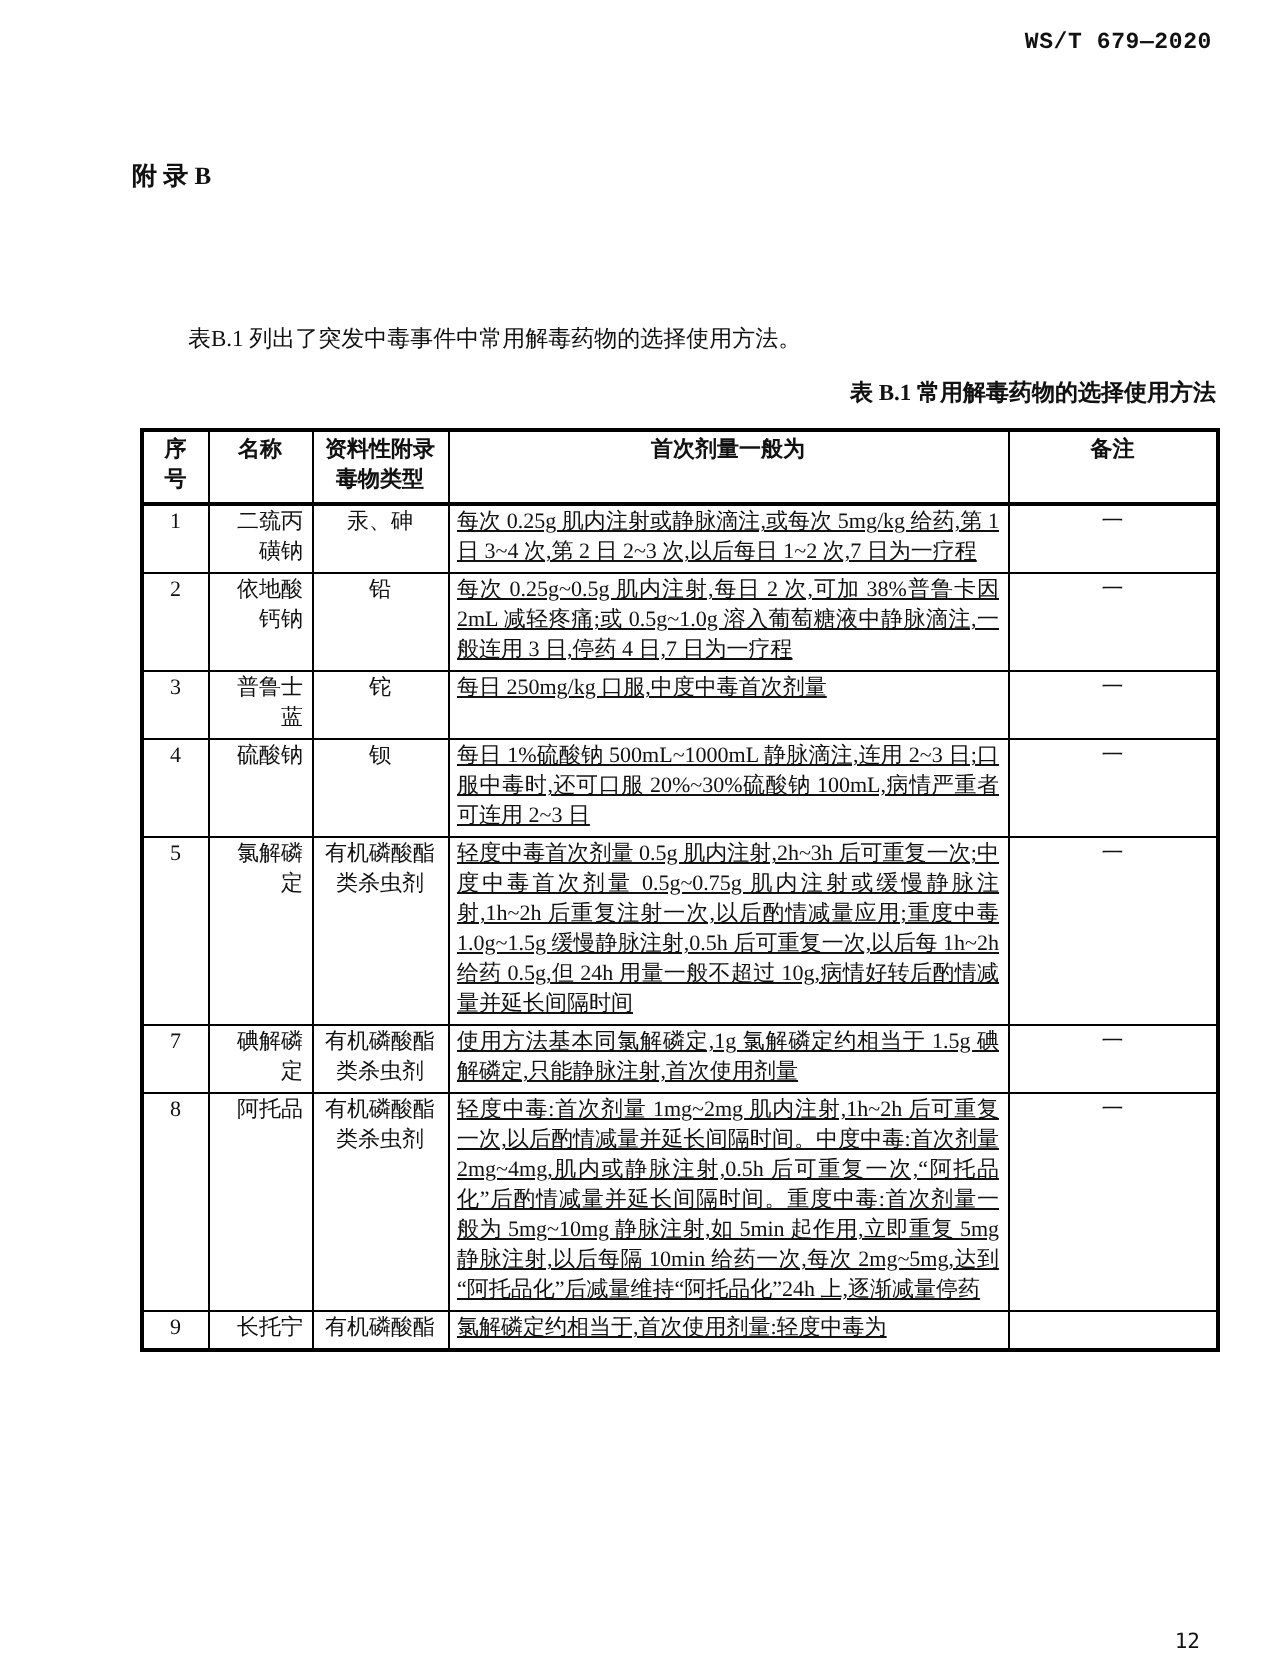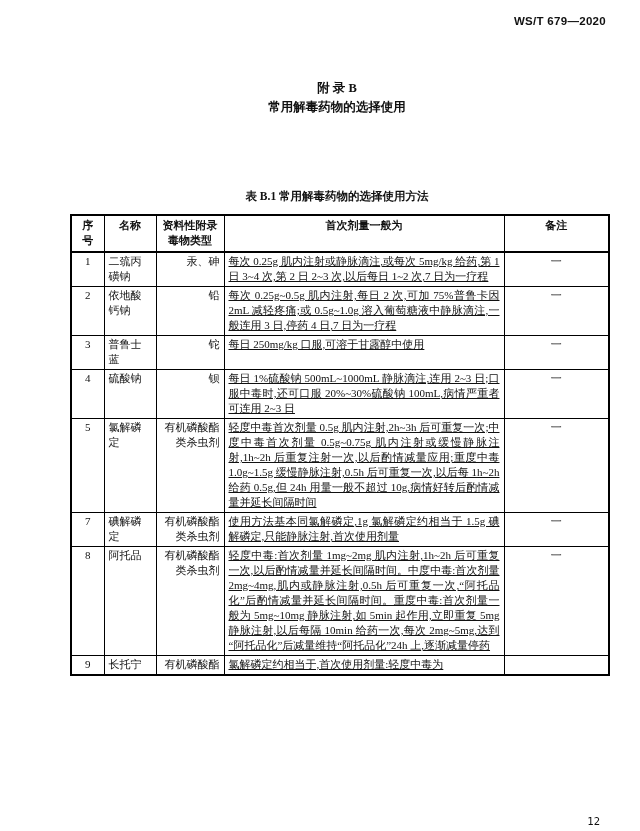--- a/index.html
+++ b/index.html
@@ -7,35 +7,35 @@
     position:relative;
     width:640px;height:831px;
     background:#ffffff;
     font-family:"Liberation Serif","DejaVu Serif",serif;
     color:#111;
     overflow:hidden;
     margin:0 auto;
   }
   .doc-code{
     position:absolute;top:15px;right:34px;
-    font-family:Liberation Sans, sans-serif;
+    font-family:Liberation Mono, monospace;
     font-size:11.5px;font-weight:600;letter-spacing:.3px;
   }
   .headings{
     position:absolute;top:79px;left:66px;width:542px;
-    text-align:center;font-weight:bold;font-size:12.5px;line-height:19px;
+    font-weight:bold;font-size:12.5px;line-height:19px;
   }
   .headings .h-line{white-space:pre-line;}
   .intro{
     position:absolute;top:151px;left:70px;width:538px;
     font-size:11.5px;line-height:15px;text-indent:24px;
   }
   .table-caption{
     position:absolute;top:189px;left:66px;width:542px;
-    text-align:center;font-weight:bold;font-size:11.5px;
+    text-align:right;font-weight:bold;font-size:11.5px;
   }
   table.b1{
     position:absolute;top:214px;left:70px;
     width:538px;
     border-collapse:collapse;
     table-layout:fixed;
     font-size:11px;line-height:15px;
   }
   table.b1{border:2px solid #000;}
   table.b1 th,table.b1 td{
@@ -49,42 +49,42 @@
     white-space:pre-line;
     border-bottom:2px solid #000;
     padding-top:2px;padding-bottom:3px;
   }
   col.c-no{width:33px;}
   col.c-name{width:52px;}
   col.c-type{width:68px;}
   col.c-method{width:280px;}
   col.c-remark{width:105px;}
   td.no{text-align:center;}
-  td.name{text-align:left;white-space:pre-line;}
-  td.type{text-align:right;white-space:pre-line;padding-left:5px;}
+  td.name{text-align:right;white-space:pre-line;}
+  td.type{text-align:center;white-space:pre-line;padding-left:5px;}
   td.method{text-align:justify;text-decoration:underline;}
   td.remark{text-align:center;vertical-align:middle;}
   .page-number{
     position:absolute;bottom:4px;right:40px;
     font-family:"DejaVu Sans Mono",monospace;
     font-size:10.5px;
   }
 </style>
 </head>
 <body>
 
 <div class="page">
 
   <div class="doc-code">WS/T 679—2020</div>
 
   <div class="headings">
     <div class="h-line">附  录  B</div>
-    <div class="h-line">常用解毒药物的选择使用</div>
   </div>
 
+  <p class="intro">表B.1 列出了突发中毒事件中常用解毒药物的选择使用方法。</p>
 
   <div class="table-caption">表 B.1  常用解毒药物的选择使用方法</div>
 
   <table class="b1">
     <colgroup>
       <col class="c-no">
         <col class="c-name">
         <col class="c-type">
         <col class="c-method">
         <col class="c-remark">
@@ -108,30 +108,30 @@
       <td class="type">汞、砷</td>
       <td class="method">每次 0.25g 肌内注射或静脉滴注,或每次 5mg/kg 给药,第 1 日 3~4 次,第 2 日 2~3 次,以后每日 1~2 次,7 日为一疗程</td>
       <td class="remark">一</td>
     </tr>
 
     <tr>
       <td class="no">2</td>
       <td class="name">依地酸
 钙钠</td>
       <td class="type">铅</td>
-      <td class="method">每次 0.25g~0.5g 肌内注射,每日 2 次,可加 75%普鲁卡因 2mL 减轻疼痛;或 0.5g~1.0g 溶入葡萄糖液中静脉滴注,一般连用 3 日,停药 4 日,7 日为一疗程</td>
+      <td class="method">每次 0.25g~0.5g 肌内注射,每日 2 次,可加 38%普鲁卡因 2mL 减轻疼痛;或 0.5g~1.0g 溶入葡萄糖液中静脉滴注,一般连用 3 日,停药 4 日,7 日为一疗程</td>
       <td class="remark">一</td>
     </tr>
 
     <tr>
       <td class="no">3</td>
       <td class="name">普鲁士
 蓝</td>
       <td class="type">铊</td>
-      <td class="method">每日 250mg/kg 口服,可溶于甘露醇中使用</td>
+      <td class="method">每日 250mg/kg 口服,中度中毒首次剂量</td>
       <td class="remark">一</td>
     </tr>
 
     <tr>
       <td class="no">4</td>
       <td class="name">硫酸钠</td>
       <td class="type">钡</td>
       <td class="method">每日 1%硫酸钠 500mL~1000mL 静脉滴注,连用 2~3 日;口服中毒时,还可口服 20%~30%硫酸钠 100mL,病情严重者可连用 2~3 日</td>
       <td class="remark">一</td>
     </tr>

